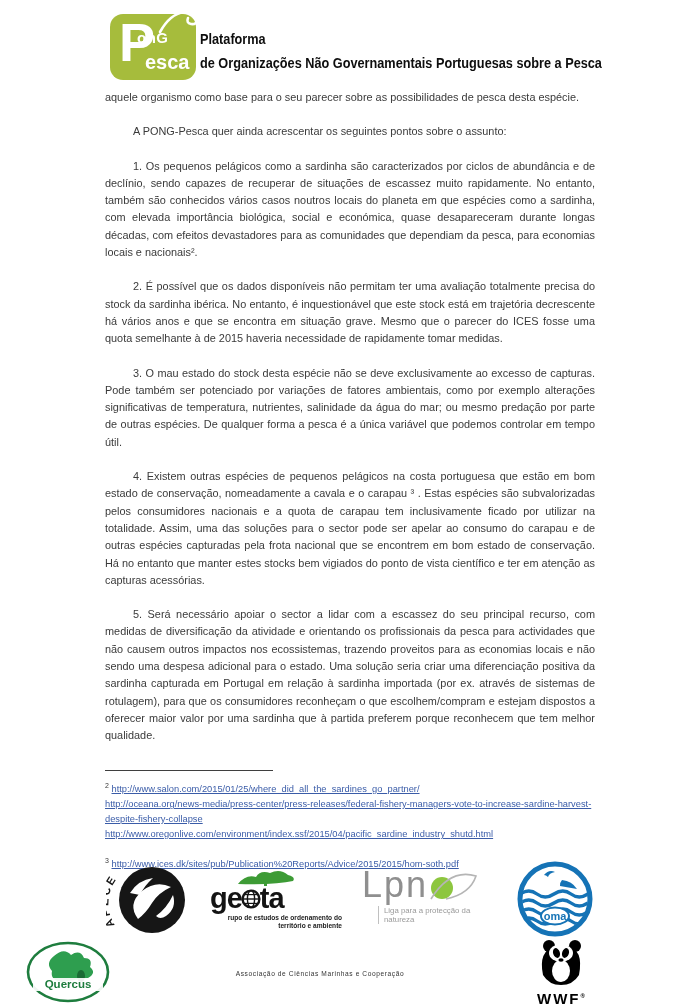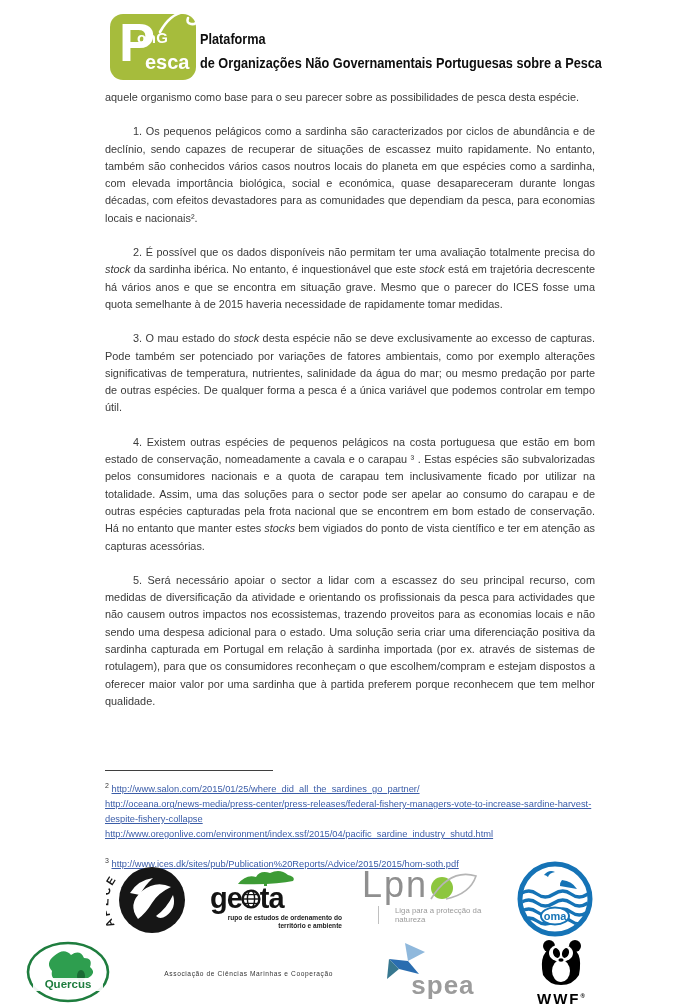--- a/index.html
+++ b/index.html
@@ -23,21 +23,21 @@
     transform:scaleX(.82);transform-origin:left top;white-space:nowrap;
   }
 
   
   .content{position:absolute;left:105px;top:85px;width:490px;}
   .content p{
     margin:4px 0 17px 0;font-size:10.9px;line-height:17.3px;
     text-align:justify;color:#3a3a3a;
   }
   .content p.indent{text-indent:28px;}
-  .it{font-style:italic;}
+  .it{}
 
   
   .footnotes{position:absolute;left:105px;top:770px;width:490px;}
   .fn-rule{width:168px;border:none;border-top:1.3px solid #3f3f3f;margin:0 0 7px 0;}
   .footnote{font-size:9.3px;line-height:15px;color:#3a3a3a;margin-bottom:11px;text-align:left;}
   .footnote sup{font-size:7px;}
   .footnote a{color:#3a5ca8;word-break:break-word;}
 
   
   .partners{position:absolute;left:0;top:860px;width:700px;}
@@ -47,21 +47,21 @@
 
   .geota{width:132px;text-align:left;}
   .geota-tree{display:block;margin:0 0 -3px 26px;}
   .geota-name{font-size:29px;line-height:28px;font-weight:bold;color:#141414;letter-spacing:-1px;display:flex;align-items:center;}
   .geota-globe{display:inline-block;margin:2px -1px 0 -1px;}
   .geota-sub{font-size:6.6px;line-height:8px;font-weight:bold;color:#222;text-align:right;margin-top:1px;}
 
   .lpn{width:134px;}
   .lpn-top{display:flex;align-items:flex-end;}
   .lpn-name{font-size:36px;line-height:38px;color:#8f8f8f;letter-spacing:2px;}
-  .lpn-sub{font-size:7.8px;color:#9a9a9a;margin:2px 0 8px 16px;border-left:1px solid #c0c0c0;padding-left:16px;}
+  .lpn-sub{font-size:7.8px;color:#9a9a9a;margin:2px 0 8px 16px;border-left:1px solid #c0c0c0;padding-left:5px;}
 
   .sciaena{width:188px;text-align:center;}
   .sciaena-name{font-size:27px;font-weight:bold;letter-spacing:8px;color:#141414;margin-left:6px;}
   .sciaena-sub{font-size:6.6px;letter-spacing:.6px;color:#333;margin-top:3px;}
 
   .spea{position:relative;width:100px;height:62px;}
   .spea-bird{position:absolute;left:0;top:0;}
   .spea-name{position:absolute;left:26px;bottom:2px;font-size:26px;font-weight:bold;color:#9b9b9b;letter-spacing:1px;}
 
   .wwf{width:66px;text-align:center;}
@@ -83,20 +83,21 @@
       </svg>
     </div>
     <div class="header-title">
       <div>Plataforma</div>
       <div>de Organizações Não Governamentais Portuguesas sobre a Pesca</div>
     </div>
   </div>
 
   <div class="content">
       <p class=""><span>aquele organismo como base para o seu parecer sobre as possibilidades de pesca desta espécie.</span></p>
+      <p class="indent"><span>A PONG-Pesca quer ainda acrescentar os seguintes pontos sobre o assunto:</span></p>
       <p class="indent"><span>1. Os pequenos pelágicos como a sardinha são caracterizados por ciclos de abundância e de declínio, sendo capazes de recuperar de situações de escassez muito rapidamente. No entanto, também são conhecidos vários casos noutros locais do planeta em que espécies como a sardinha, com elevada importância biológica, social e económica, quase desapareceram durante longas décadas, com efeitos devastadores para as comunidades que dependiam da pesca, para economias locais e nacionais².</span></p>
       <p class="indent"><span>2. É possível que os dados disponíveis não permitam ter uma avaliação totalmente precisa do </span><span class="it">stock</span><span> da sardinha ibérica. No entanto, é inquestionável que este </span><span class="it">stock</span><span> está em trajetória decrescente há vários anos e que se encontra em situação grave. Mesmo que o parecer do ICES fosse uma quota semelhante à de 2015 haveria necessidade de rapidamente tomar medidas.</span></p>
       <p class="indent"><span>3. O mau estado do </span><span class="it">stock</span><span> desta espécie não se deve exclusivamente ao excesso de capturas. Pode também ser potenciado por variações de fatores ambientais, como por exemplo alterações significativas de temperatura, nutrientes, salinidade da água do mar; ou mesmo predação por parte de outras espécies. De qualquer forma a pesca é a única variável que podemos controlar em tempo útil.</span></p>
       <p class="indent"><span>4. Existem outras espécies de pequenos pelágicos na costa portuguesa que estão em bom estado de conservação, nomeadamente a cavala e o carapau ³ . Estas espécies são subvalorizadas pelos consumidores nacionais e a quota de carapau tem inclusivamente ficado por utilizar na totalidade. Assim, uma das soluções para o sector pode ser apelar ao consumo do carapau e de outras espécies capturadas pela frota nacional que se encontrem em bom estado de conservação. Há no entanto que manter estes </span><span class="it">stocks</span><span> bem vigiados do ponto de vista científico e ter em atenção as capturas acessórias.</span></p>
       <p class="indent"><span>5. Será necessário apoiar o sector a lidar com a escassez do seu principal recurso, com medidas de diversificação da atividade e orientando os profissionais da pesca para actividades que não causem outros impactos nos ecossistemas, trazendo proveitos para as economias locais e não sendo uma despesa adicional para o estado. Uma solução seria criar uma diferenciação positiva da sardinha capturada em Portugal em relação à sardinha importada (por ex. através de sistemas de rotulagem), para que os consumidores reconheçam o que escolhem/compram e estejam dispostos a oferecer maior valor por uma sardinha que à partida preferem porque reconhecem que tem melhor qualidade.</span></p>
     </div>
 
   <div class="footnotes">
     <hr class="fn-rule">
     <div>
@@ -180,28 +181,20 @@
         <path d="M30 16 q10 -9 17 -1 q9 -6 13 3 q9 0 6 9 q7 6 -2 11 l-27 4 q-11 -2 -9 -11 q-7 -8 2 -15z" fill="#2e9e4f"></path>
         <ellipse cx="57" cy="36" rx="4" ry="6" fill="#1b6b35"></ellipse>
         <rect x="9" y="38" width="70" height="13" fill="#ffffff" opacity="0.92"></rect>
         <text x="44" y="48" text-anchor="middle" font-size="11.5" font-weight="bold" fill="#1e7d3e">Quercus</text>
       </svg>
 
       <div class="sciaena">
         <div class="sciaena-sub">Associação de Ciências Marinhas e Cooperação</div>
       </div>
 
-      <div class="spea">
-        <svg class="spea-bird" width="46" height="42" viewBox="0 0 46 42">
-          <polygon points="20,2 40,11 23,20" fill="#8fb8dc"></polygon>
-          <polygon points="4,18 23,20 34,33 14,28" fill="#2a6db0"></polygon>
-          <polygon points="4,18 14,28 2,38" fill="#37778f"></polygon>
-        </svg>
-        <span class="spea-name">spea</span>
-      </div>
 
       <div class="wwf">
         <svg width="54" height="46" viewBox="0 0 54 46">
           <circle cx="15" cy="7" r="6" fill="#000"></circle>
           <circle cx="41" cy="7" r="6" fill="#000"></circle>
           <path d="M9 36 Q4 12 21 7 Q27 11 33 7 Q50 10 45 36 Q39 46 27 46 Q15 46 9 36 Z" fill="#000"></path>
           <ellipse cx="27" cy="14" rx="12" ry="9" fill="#fff"></ellipse>
           <ellipse cx="27" cy="32" rx="9" ry="11" fill="#fff"></ellipse>
           <ellipse cx="22.5" cy="14" rx="3.4" ry="5" fill="#000" transform="rotate(-18 22.5 14)"></ellipse>
           <ellipse cx="31.5" cy="14" rx="3.4" ry="5" fill="#000" transform="rotate(18 31.5 14)"></ellipse>

